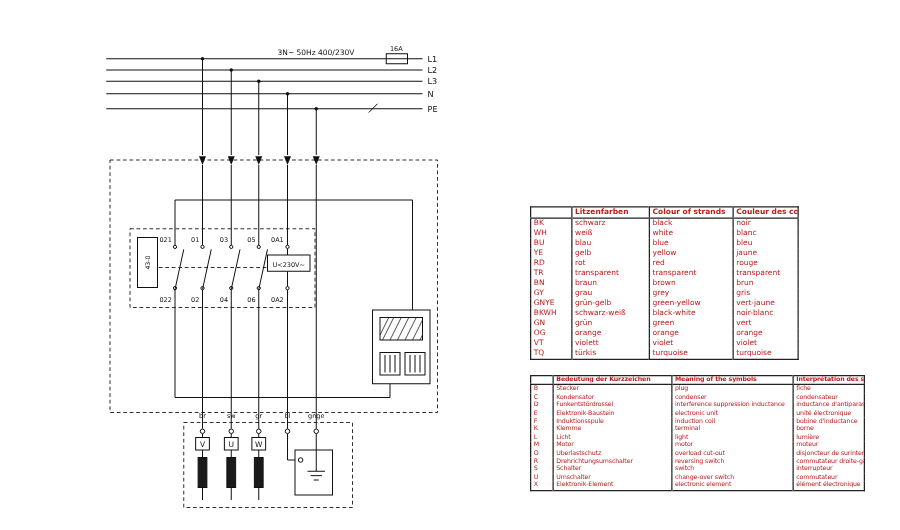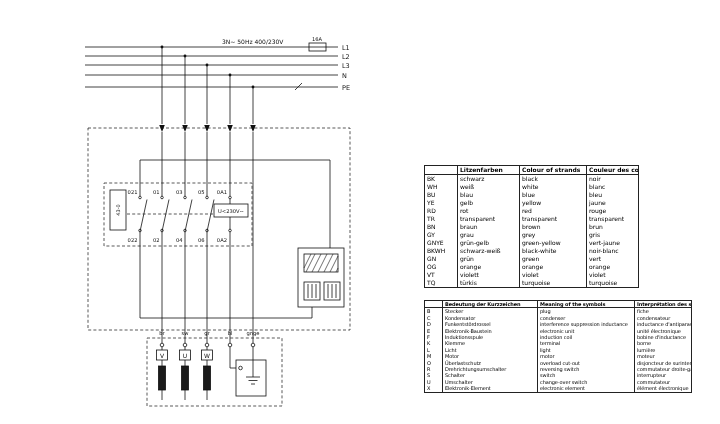--- a/index.html
+++ b/index.html
@@ -1,17 +1,17 @@
 <!DOCTYPE html>
 <html><head>
 <meta charset="utf-8">
 <style>
   html,body{margin:0;padding:0;background:#fff;}
   .page{position:relative;width:700px;height:424px;background:#fff;overflow:hidden;
-        font-family:"DejaVu Sans",sans-serif;color:#000000;}
+        font-family:"DejaVu Sans",sans-serif;color:#b91c1c;}
   svg text{font-family:"DejaVu Sans",sans-serif;fill:#111;}
   .dtable{position:absolute;border-collapse:collapse;table-layout:fixed;border:1px solid #222;background:#fff;}
   .dtable th,.dtable td{border-left:1px solid #222;padding:0 2px;text-align:left;
         font-weight:normal;white-space:nowrap;overflow:hidden;vertical-align:middle;}
   .dtable th:first-child,.dtable td:first-child{border-left:none;}
   .dtable thead th{border-bottom:1px solid #222;font-weight:bold;}
   .color-table{left:424px;top:165px;width:215px;font-size:6px;}
   .color-table th,.color-table td{height:8px;line-height:8px;}
   .color-table th:nth-child(1){width:28px;}
   .color-table th:nth-child(2){width:57px;}

